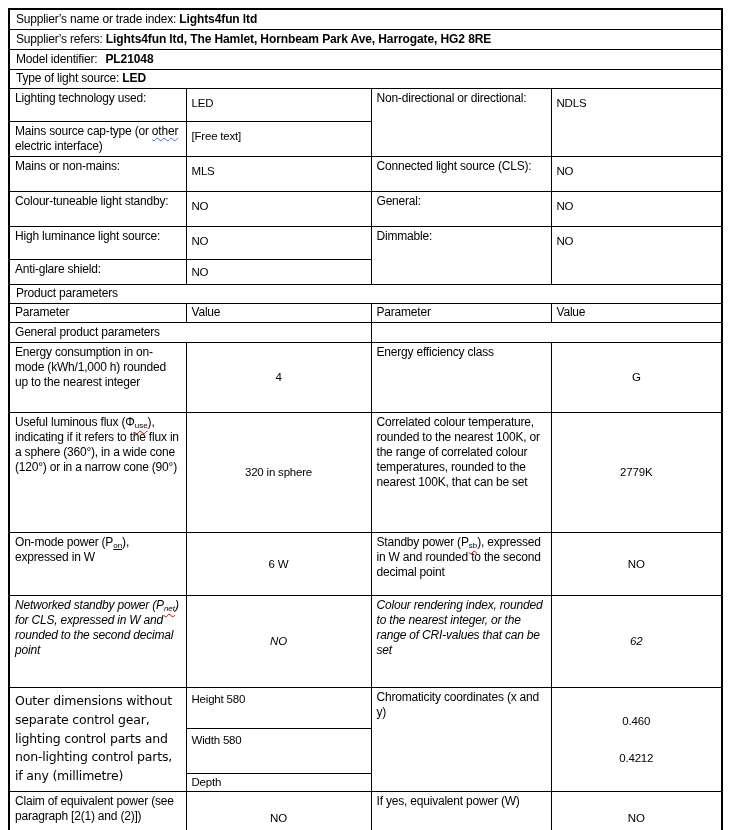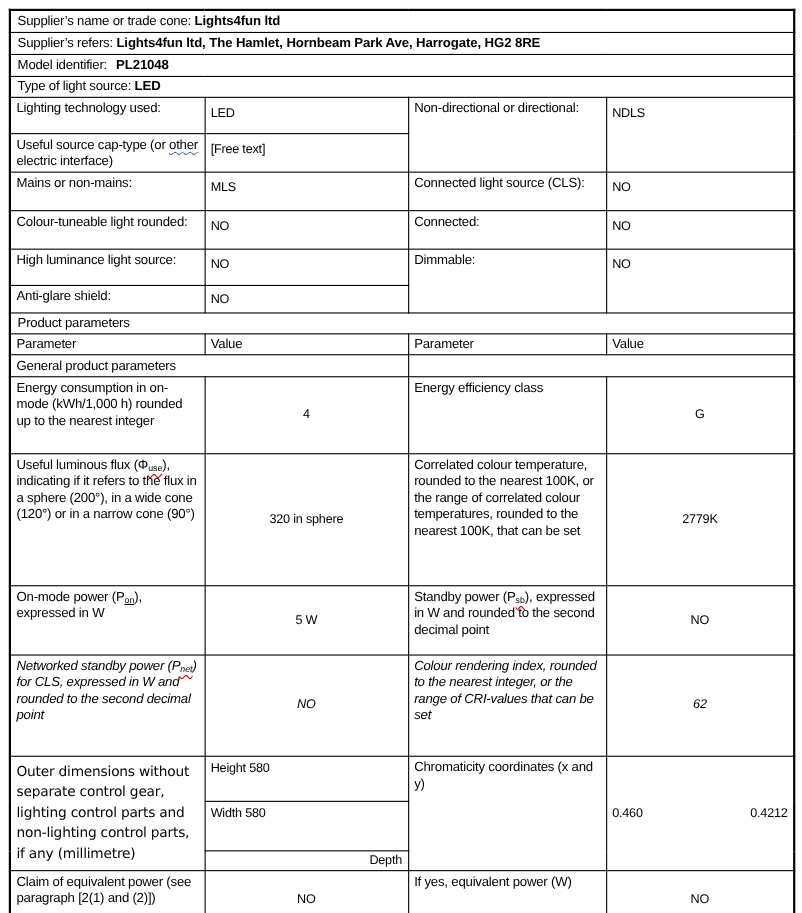--- a/index.html
+++ b/index.html
@@ -51,21 +51,22 @@
   }
   td.alt-font {
     font-family: "DejaVu Sans", sans-serif;
     font-size: 12.5px;
     letter-spacing: -0.2px;
     line-height: 1.5;
     padding-top: 4px;
   }
   .chroma-box {
     display: flex;
-    justify-content: space-between;
+    flex-direction: column;
+    justify-content: flex-end;
     align-items: center;
     gap: 22px;
     height: 100%;
   }
   .wavy-blue {
     text-decoration: underline wavy #3b6fd4;
     text-decoration-thickness: 1px;
     text-underline-offset: 2px;
     text-decoration-skip-ink: none;
   }
@@ -106,21 +107,21 @@
     <colgroup>
       <col style="width:177px">
       <col style="width:185px">
       <col style="width:180px">
       <col style="width:171px">
     </colgroup>
 
     <tbody>
         <tr class="h18">
       <td colspan="4" class="full">
-        <span>Supplier’s name or trade cone: </span><b>Lights4fun ltd</b>
+        <span>Supplier’s name or trade index: </span><b>Lights4fun ltd</b>
       </td>
     </tr>
     <tr class="h18">
       <td colspan="4" class="full">
         <span>Supplier’s refers: </span><b>Lights4fun ltd, The Hamlet, Hornbeam Park Ave, Harrogate, HG2 8RE</b>
       </td>
     </tr>
     <tr class="h18">
       <td colspan="4" class="full">
         <span>Model identifier: </span><b class="gap-val">PL21048</b>
@@ -141,21 +142,21 @@
       </td>
       <td rowspan="2">
         <span>Non-directional or directional:</span>
       </td>
       <td rowspan="2" class="val-top">
         <span>NDLS</span>
       </td>
     </tr>
     <tr class="h35">
       <td>
-        <span>Useful source cap-type (or </span><span class="wavy-blue">other</span><span> electric interface)</span>
+        <span>Mains source cap-type (or </span><span class="wavy-blue">other</span><span> electric interface)</span>
       </td>
       <td class="val-top">
         <span>[Free text]</span>
       </td>
     </tr>
     <tr class="h35">
       <td>
         <span>Mains or non-mains:</span>
       </td>
       <td class="val-top">
@@ -163,27 +164,27 @@
       </td>
       <td>
         <span>Connected light source (CLS):</span>
       </td>
       <td class="val-top">
         <span>NO</span>
       </td>
     </tr>
     <tr class="h35">
       <td>
-        <span>Colour-tuneable light rounded:</span>
-      </td>
-      <td class="val-top">
-        <span>NO</span>
-      </td>
-      <td>
-        <span>Connected:</span>
+        <span>Colour-tuneable light standby:</span>
+      </td>
+      <td class="val-top">
+        <span>NO</span>
+      </td>
+      <td>
+        <span>General:</span>
       </td>
       <td class="val-top">
         <span>NO</span>
       </td>
     </tr>
     <tr class="h33">
       <td>
         <span>High luminance light source:</span>
       </td>
       <td class="val-top">
@@ -239,38 +240,38 @@
       </td>
       <td>
         <span>Energy efficiency class</span>
       </td>
       <td class="val-center">
         <span>G</span>
       </td>
     </tr>
     <tr class="h120">
       <td>
-        <span>Useful luminous flux (Φ</span><sub class="wavy-red">use</sub><span>), indicating if it refers to the flux in a sphere (200°), in a wide cone (120°) or in a narrow cone (90°)</span>
+        <span>Useful luminous flux (Φ</span><sub class="wavy-red">use</sub><span>), indicating if it refers to the flux in a sphere (360°), in a wide cone (120°) or in a narrow cone (90°)</span>
       </td>
       <td class="val-center">
         <span>320 in sphere</span>
       </td>
       <td>
         <span>Correlated colour temperature, rounded to the nearest 100K, or the range of correlated colour temperatures, rounded to the nearest 100K, that can be set</span>
       </td>
       <td class="val-center">
         <span>2779K</span>
       </td>
     </tr>
     <tr class="h63">
       <td>
         <span>On-mode power (P</span><sub>on</sub><span>), expressed in W</span>
       </td>
       <td class="val-center">
-        <span>5 W</span>
+        <span>6 W</span>
       </td>
       <td>
         <span>Standby power (P</span><sub class="wavy-red">sb</sub><span>), expressed in W and rounded to the second decimal point</span>
       </td>
       <td class="val-center">
         <span>NO</span>
       </td>
     </tr>
     <tr class="h92">
       <td>
@@ -302,21 +303,21 @@
           <div>0.4212</div>
         </div>
       </td>
     </tr>
     <tr class="h45">
       <td class="dim-cell">
         <span>Width 580</span>
       </td>
     </tr>
     <tr class="h14">
-      <td class="dim-cell" style="padding-top:1px;text-align:right;">
+      <td class="dim-cell" style="padding-top:1px;">
         <span>Depth</span>
       </td>
     </tr>
     <tr class="h54">
       <td>
         <span>Claim of equivalent power (see paragraph [2(1) and (2)])</span>
       </td>
       <td class="val-center">
         <span>NO</span>
       </td>

